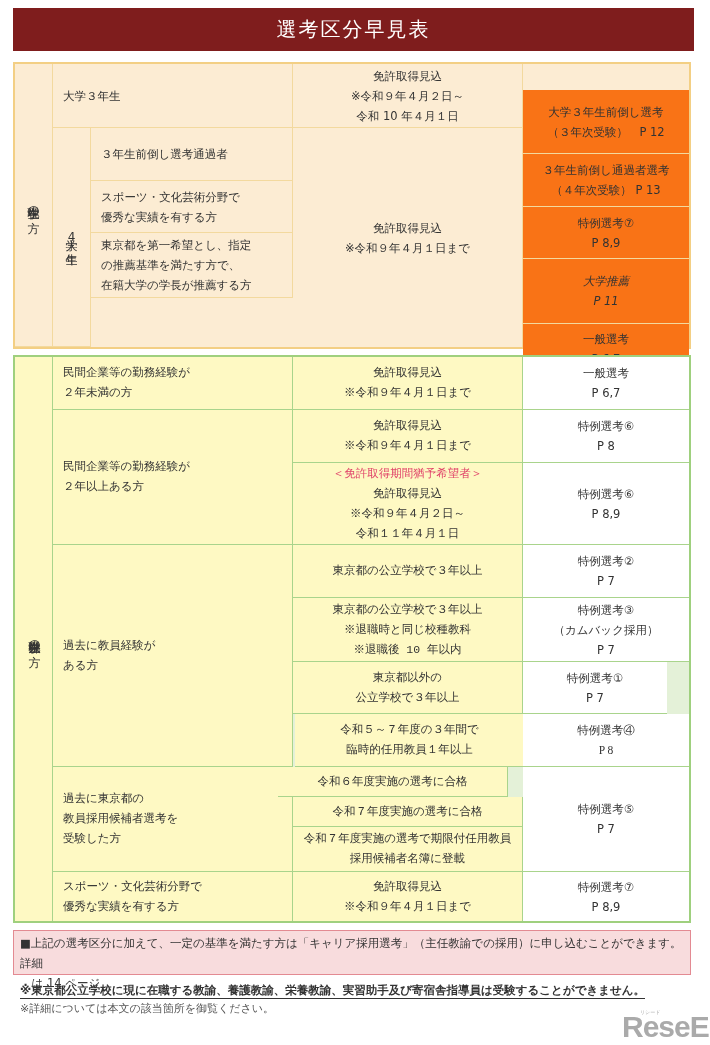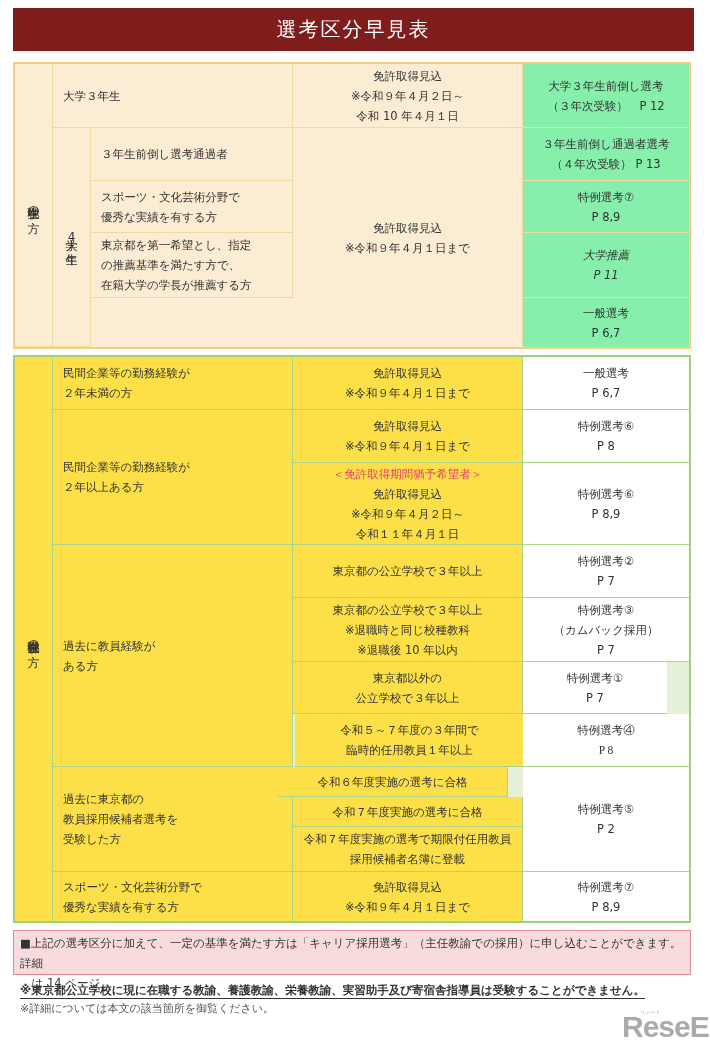--- a/index.html
+++ b/index.html
@@ -12,24 +12,24 @@
   .cell { position:absolute; box-sizing:border-box; display:flex; font-size:11.5px;
           line-height:20px; }
   .cell .txt { white-space:pre-line; }
   .center { align-items:center; justify-content:center; text-align:center; }
   .left { align-items:center; justify-content:flex-start; text-align:left; padding-left:10px; }
   .vert { align-items:center; justify-content:center; writing-mode:vertical-rl;
           text-orientation:upright; font-size:12px; line-height:14px; letter-spacing:0px; }
   
   .orange { top:62px; height:287px; border:2px solid #f3cf84; box-sizing:border-box; background:#fcecd3; }
   .o { background:#fcecd3; border-right:1px solid #f3d99e; border-bottom:1px solid #f3d99e; }
-  .ow { background:#86efac; border-bottom:1px solid #f3d99e; }
+  .ow { background:#f97316; border-bottom:1px solid #f3d99e;margin-top:26px; }
   
   .green { top:355px; height:568px; border:2px solid #9fd07e; box-sizing:border-box; background:#e4f1d8; }
-  .g { background:#fde047; border-right:1px solid #a9d48c; border-bottom:1px solid #a9d48c; }
+  .g { background:#fef9c3; border-right:1px solid #a9d48c; border-bottom:1px solid #a9d48c;font-family:Liberation Mono, monospace; }
   .gw { background:#ffffff; border-bottom:1px solid #a9d48c; }
   .red { color:#e0446a; }
   .note-box { position:absolute; left:13px; top:930px; width:678px; height:45px; box-sizing:border-box;
               background:#f8dcdd; border:1px solid #e38a92; font-size:11.5px; line-height:20px;
               padding:2px 6px; }
   .note1 { position:absolute; left:20px; top:982px; font-size:11.5px; font-weight:bold; color:#333;
            border-bottom:1px solid #333; line-height:16px; }
   .note2 { position:absolute; left:20px; top:1001px; font-size:11px; color:#555; line-height:16px; }
   .logo { position:absolute; left:622px; top:1010px; font-size:30px; font-weight:bold; color:#aaaaaa;
           letter-spacing:-1px; font-family:"Liberation Sans", sans-serif; }
@@ -189,21 +189,21 @@
     </div>
   <div class="cell g center" style="left:278px;top:440px;width:230px;height:30px;">
       <span class="txt">令和７年度実施の選考に合格</span>
     </div>
   <div class="cell g center" style="left:278px;top:470px;width:230px;height:45px;">
       <span class="txt">令和７年度実施の選考で期限付任用教員
 採用候補者名簿に登載</span>
     </div>
   <div class="cell gw center" style="left:508px;top:410px;width:166px;height:105px;">
       <span class="txt">特例選考⑤
-P  2</span>
+P  7</span>
     </div>
 
   <div class="cell g left" style="left:38px;top:515px;width:240px;height:49px;border-bottom:none;">
       <span class="txt">スポーツ・文化芸術分野で
 優秀な実績を有する方</span>
     </div>
   <div class="cell g center" style="left:278px;top:515px;width:230px;height:49px;border-bottom:none;">
       <span class="txt">免許取得見込
 ※令和９年４月１日まで</span>
     </div>

